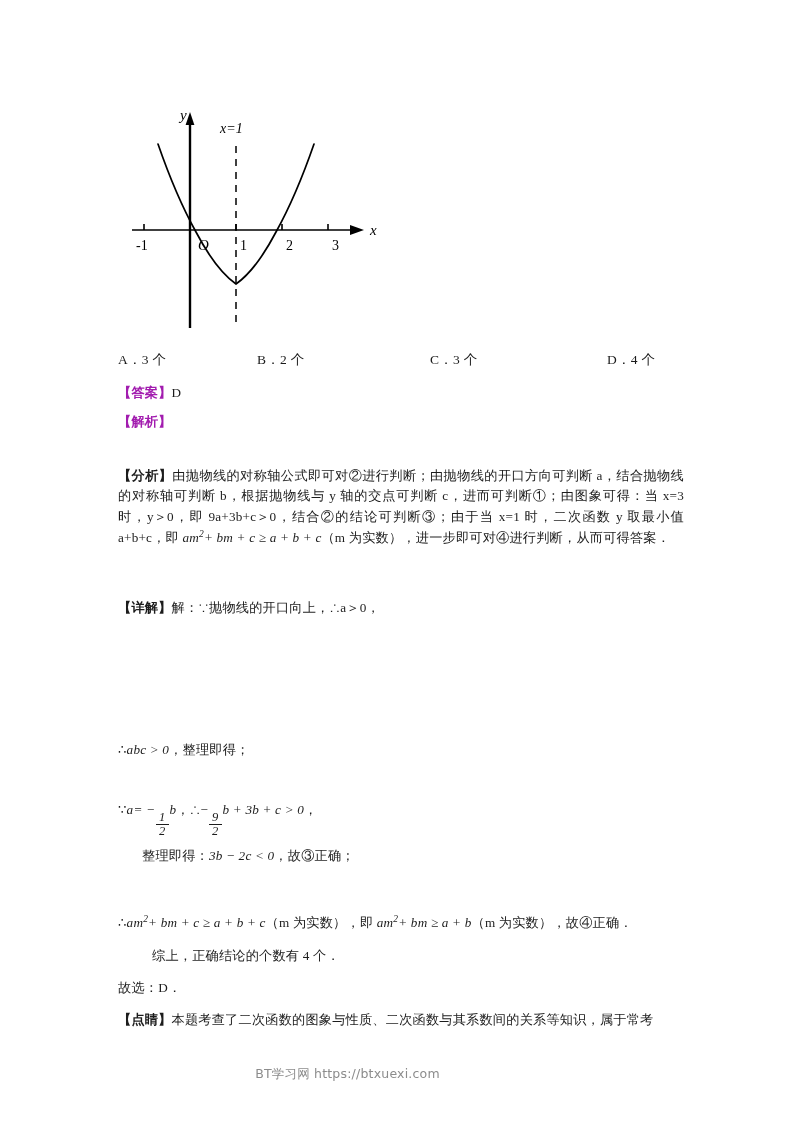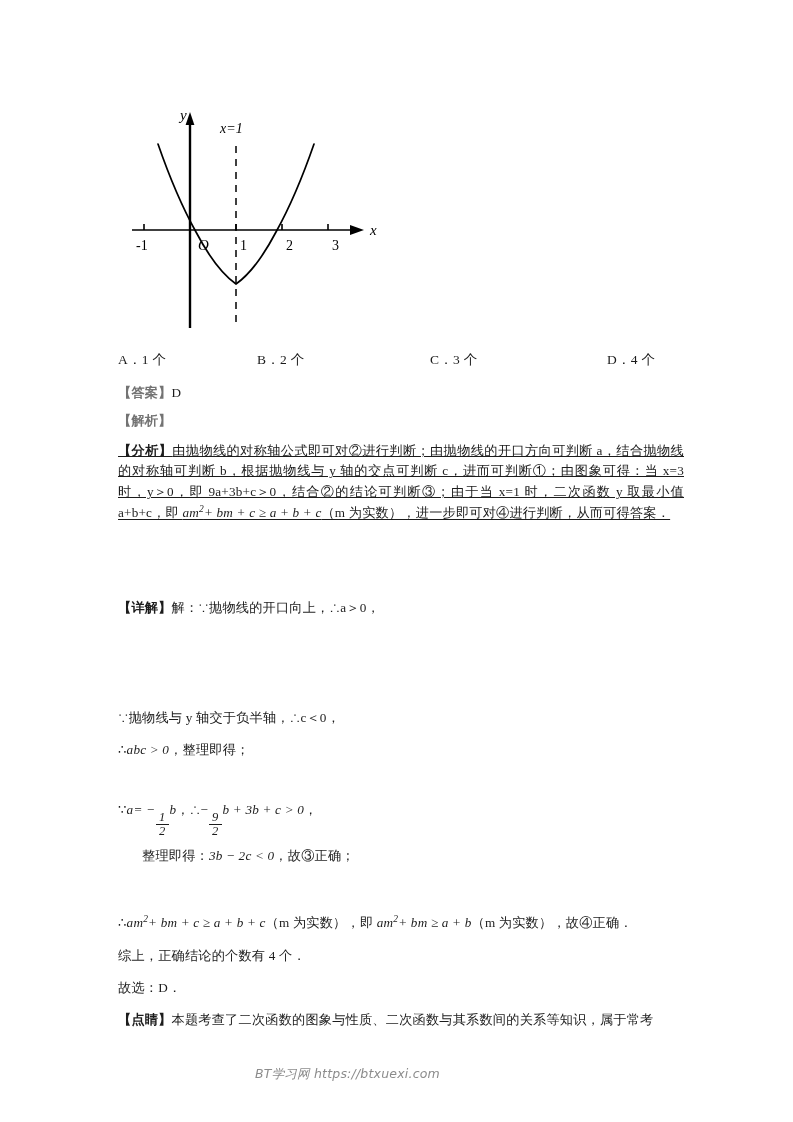--- a/index.html
+++ b/index.html
@@ -57,21 +57,21 @@
   .txt {
     position: absolute;
     left: 118px;
     width: 566px;
     font-size: 13.2px;
     line-height: 1.55;
     letter-spacing: .2px;
     text-align: justify;
     color: #1c1c1c;
   }
-  .lbl-blue { color: #737373; }
+  .lbl-blue { color: #a21caf; }
   .lbl-bold { font-weight: bold; }
   .it { font-style: italic; }
 
   
   .frac {
     display: inline-flex;
     flex-direction: column;
     vertical-align: -0.55em;
     text-align: center;
     margin: 0 1px;
@@ -88,21 +88,20 @@
   .footer {
     position: absolute;
     left: 0;
     top: 1066px;
     width: 695px;
     text-align: center;
     font-size: 12.5px;
     color: #8c8c8c;
     font-family: "DejaVu Sans", "Liberation Sans", sans-serif;
     letter-spacing: .2px;
-    font-style: italic;
   }
 </style>
 </head>
 <body>
 
 <div class="page">
 
   <div class="figure-wrap">
     <svg width="280" height="245" viewBox="0 0 280 245">
 
@@ -126,47 +125,44 @@
       <text x="80" y="150" font-family="Liberation Serif, serif" font-style="italic" font-size="15" fill="#000">O</text>
       <text x="18" y="150" font-family="Liberation Serif, serif" font-size="14" fill="#000">-1</text>
       <text x="122" y="150" font-family="Liberation Serif, serif" font-size="14" fill="#000">1</text>
       <text x="168" y="150" font-family="Liberation Serif, serif" font-size="14" fill="#000">2</text>
       <text x="214" y="150" font-family="Liberation Serif, serif" font-size="14" fill="#000">3</text>
       <text x="102" y="33" font-family="Liberation Serif, serif" font-style="italic" font-size="14" fill="#000">x=1</text>
     </svg>
   </div>
 
   <div class="options-row">
-    <span class="option opt-a">A．1 个</span>
+    <span class="option opt-a">A．3 个</span>
     <span class="option opt-b">B．2 个</span>
     <span class="option opt-c">C．3 个</span>
     <span class="option opt-d">D．4 个</span>
   </div>
 
   <div class="txt" style="top:383px;">
     <span class="lbl-blue lbl-bold">【答案】</span><span>D</span>
   </div>
 
-  <div class="txt" style="top:412px;font-family:Liberation Mono, monospace;">
+  <div class="txt" style="top:412px;">
     <span class="lbl-blue lbl-bold">【解析】</span>
   </div>
 
-  <div class="txt" style="top:441px;text-decoration:underline;">
+  <div class="txt" style="top:466px;">
     <span class="lbl-bold">【分析】</span><span>由抛物线的对称轴公式即可对②进行判断；由抛物线的开口方向可判断 a，结合抛物线的对称轴可判断 b，根据抛物线与 y 轴的交点可判断 c，进而可判断①；由图象可得：当 x=3 时，y＞0，即 9a+3b+c＞0，结合②的结论可判断③；由于当 x=1 时，二次函数 y 取最小值 a+b+c，即 </span><span class="it">am</span><span class="sup it">2</span><span class="it">+ bm + c ≥ a + b + c</span><span>（m 为实数），进一步即可对④进行判断，从而可得答案．</span>
   </div>
 
   <div class="txt" style="top:598px;">
     <span class="lbl-bold">【详解】</span><span>解：∵抛物线的开口向上，∴a＞0，</span>
   </div>
 
 
 
-  <div class="txt" style="top:708px;">
-    <span>∵抛物线与 y 轴交于负半轴，∴c＜0，</span>
-  </div>
 
   <div class="txt" style="top:740px;">
     <span>∴</span><span class="it">abc &gt; 0</span><span>，整理即得；</span>
   </div>
 
 
   <div class="txt" style="top:800px;">
     <span>∵</span><span class="it">a</span><span class="it">= −</span><span class="frac">
         <span class="num">1</span>
         <span class="den">2</span>
@@ -178,21 +174,21 @@
 
   <div class="txt" style="top:846px;margin-left:24px;">
     <span>整理即得：</span><span class="it">3b − 2c &lt; 0</span><span>，故③正确；</span>
   </div>
 
 
   <div class="txt" style="top:912px;">
     <span>∴</span><span class="it">am</span><span class="sup it">2</span><span class="it">+ bm + c ≥ a + b + c</span><span>（m 为实数），即 </span><span class="it">am</span><span class="sup it">2</span><span class="it">+ bm ≥ a + b</span><span>（m 为实数），故④正确．</span>
   </div>
 
-  <div class="txt" style="top:946px;">
+  <div class="txt" style="top:946px;margin-left:34px;">
     <span>综上，正确结论的个数有 4 个．</span>
   </div>
 
   <div class="txt" style="top:1010px;">
     <span class="lbl-bold">【点睛】</span><span>本题考查了二次函数的图象与性质、二次函数与其系数间的关系等知识，属于常考</span>
   </div>
 
   <div class="txt" style="top:978px;">
     <span>故选：D．</span>
   </div>

